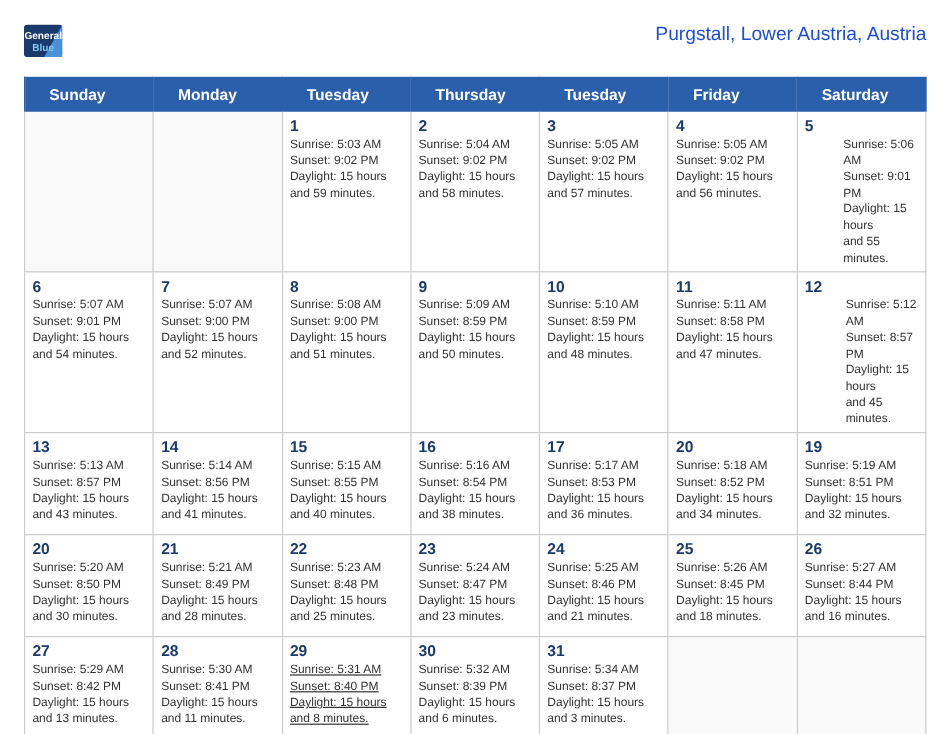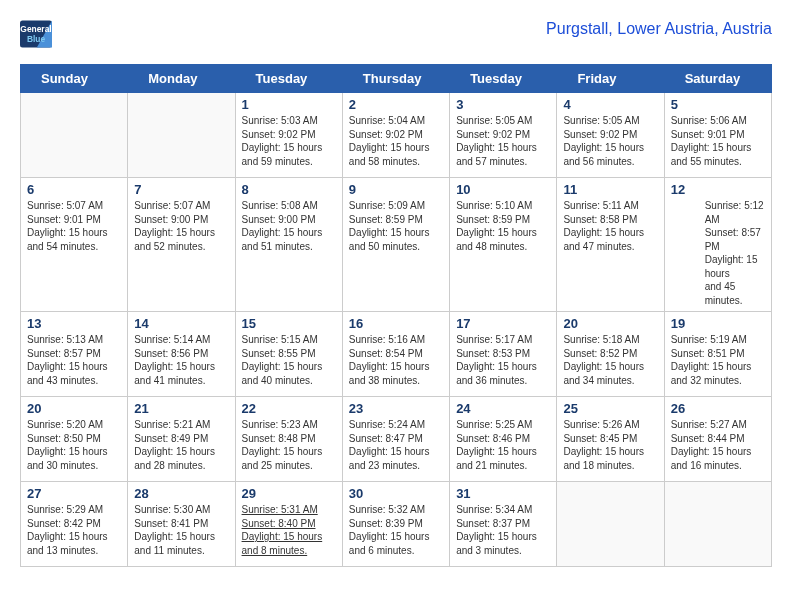--- a/index.html
+++ b/index.html
@@ -134,21 +134,21 @@
         </td>
         <td>
           <div class="day-number">4</div>
           <div class="cell-info" style="white-space: pre-line;">Sunrise: 5:05 AM
 Sunset: 9:02 PM
 Daylight: 15 hours
 and 56 minutes.</div>
         </td>
         <td>
           <div class="day-number">5</div>
-          <div class="cell-info" style="white-space: pre-line;">Sunrise: 5:06 AM
+          <div class="cell-info" style="white-space: pre-line; margin-left: 32px;">Sunrise: 5:06 AM
 Sunset: 9:01 PM
 Daylight: 15 hours
 and 55 minutes.</div>
         </td>
       </tr>
       <tr>
         <td>
           <div class="day-number">6</div>
           <div class="cell-info" style="white-space: pre-line;">Sunrise: 5:07 AM
 Sunset: 9:01 PM

